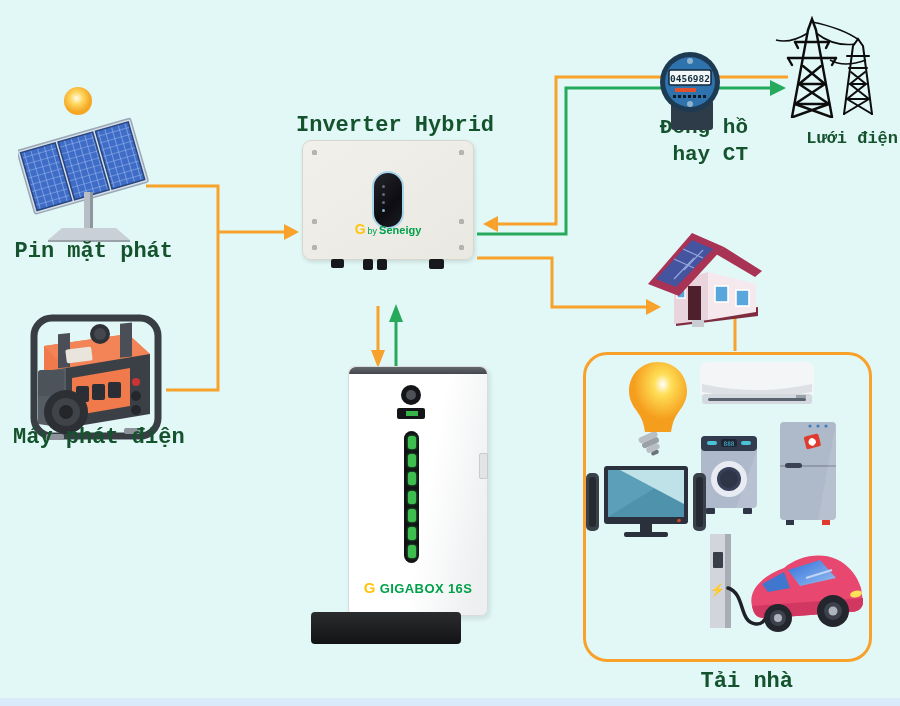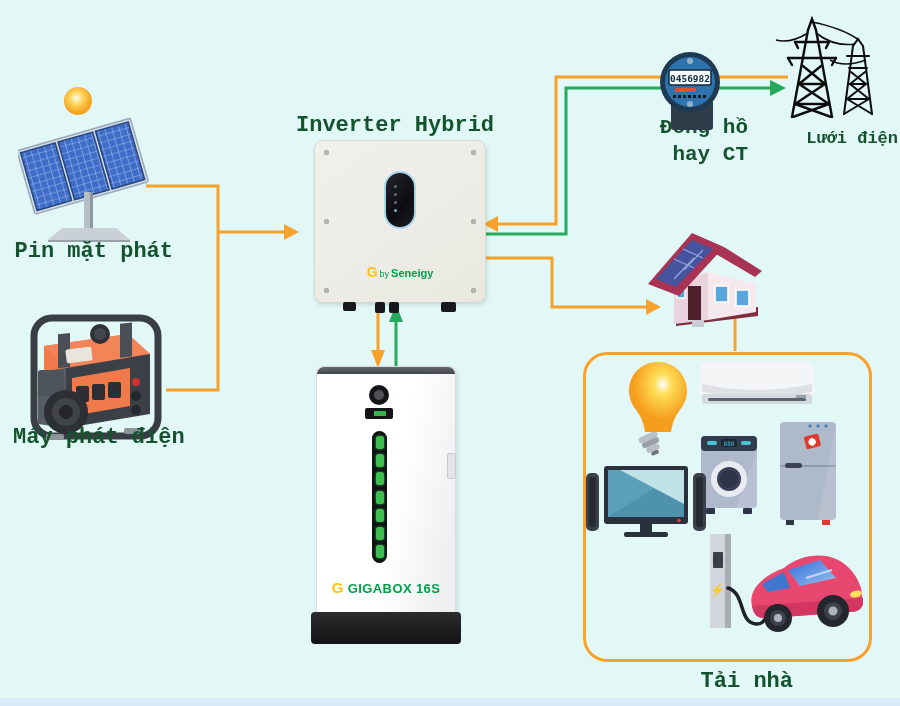--- a/index.html
+++ b/index.html
@@ -39,20 +39,21 @@
   .inv-brand { position:absolute; left:0; right:0; bottom:22px; text-align:center;
     font-size:11px; font-weight:700; color:#00A14B; }
   .inv-brand .g { color:#FFC40C; font-size:14px; font-weight:800; }
   .inv-brand .by { font-size:9px; font-weight:400; margin:0 2px; }
   .inv-foot { position:absolute; background:#17181B; border-radius:2px; }
   
   .battery-body {
     background:linear-gradient(100deg,#FFFFFF 55%,#EDEFF0 92%);
     border:1px solid #D9DBDC; border-radius:7px;
     box-shadow:2px 3px 5px rgba(0,0,0,0.10);
+    margin-left:32px;
   }
   .battery-top { position:absolute; top:0; left:0; right:0; height:7px;
     background:linear-gradient(#64676B,#43464A); border-radius:7px 7px 0 0; }
   .battery-cam { position:absolute; width:20px; height:20px; border-radius:50%;
     background:#141518; }
   .battery-cam::after { content:""; position:absolute; left:5px; top:5px;
     width:10px; height:10px; border-radius:50%; background:#4E5156; }
   .battery-cam-panel { position:absolute; width:28px; height:11px; background:#141518; border-radius:2px; }
   .battery-cam-panel::after { content:""; position:absolute; left:9px; top:3px; width:12px; height:5px; background:#37B34A; }
   .led-strip { position:absolute; width:15px; background:#101114; border-radius:8px;
@@ -151,21 +152,21 @@
       <circle cx="44" cy="100" r="22" fill="#2C2F34"></circle>
       <circle cx="44" cy="100" r="14" fill="#404449"></circle>
       <circle cx="44" cy="100" r="7" fill="#24262A"></circle>
       <rect x="24" y="122" width="18" height="6" rx="2" fill="#8E939A"></rect>
       <rect x="102" y="116" width="18" height="6" rx="2" fill="#8E939A"></rect>
     </svg>
   </div>
   <div class="abs diagram-label" style="left:13px;top:424px;width:170px;z-index:2">Máy phát điện</div>
 
   <div class="abs diagram-label" style="left:296px;top:112px;width:180px;z-index:2">Inverter Hybrid</div>
-  <div class="abs inverter-box" style="left:314px;top:140px;width:172px;height:163px;z-index:2">
+  <div class="abs inverter-box" style="left:302px;top:140px;width:172px;height:120px;z-index:2">
     <span class="screw" style="left:9px;top:9px"></span>
     <span class="screw" style="right:9px;top:9px"></span>
     <span class="screw" style="left:9px;bottom:9px"></span>
     <span class="screw" style="right:9px;bottom:9px"></span>
     <span class="screw" style="left:9px;top:78px"></span>
     <span class="screw" style="right:9px;top:78px"></span>
     <div class="inv-display">
       <span class="inv-dot" style="top:12px"></span>
       <span class="inv-dot" style="top:20px"></span>
       <span class="inv-dot" style="top:28px"></span>

